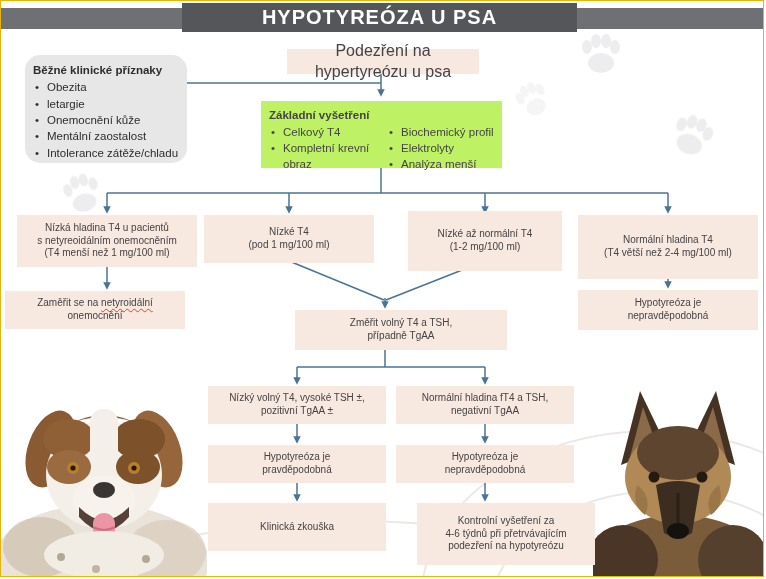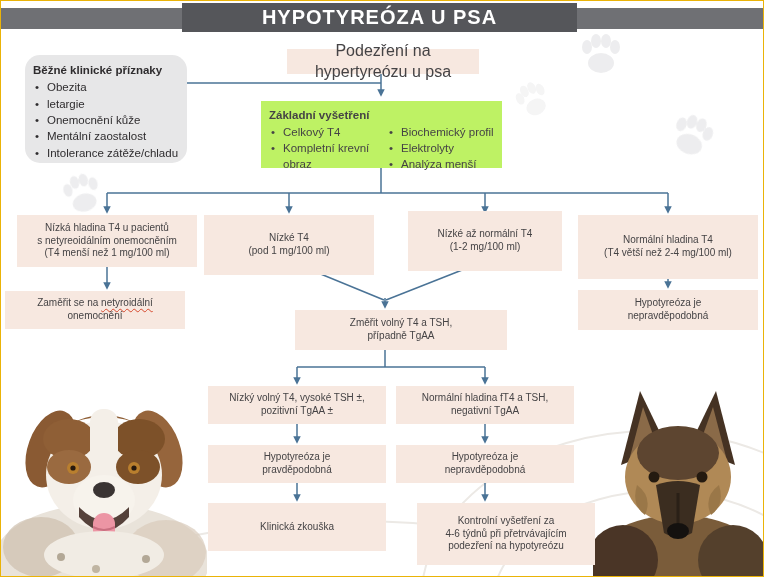--- a/index.html
+++ b/index.html
@@ -193,21 +193,21 @@
         <li>Analýza menší</li>
       </ul>
     </div>
   </div>
 
   <div class="box prewrap" style="left:16px;top:214px;width:180px;height:52px;">
     <span class="prewrap">Nízká hladina T4 u pacientů
 s netyreoidálním onemocněním
 (T4 menší než 1 mg/100 ml)</span>
   </div>
-  <div class="box prewrap" style="left:203px;top:214px;width:170px;height:60px;">
+  <div class="box prewrap" style="left:203px;top:214px;width:170px;height:48px;">
     <span class="prewrap">Nízké T4
 (pod 1 mg/100 ml)</span>
   </div>
   <div class="box prewrap" style="left:407px;top:210px;width:154px;height:60px;">
     <span class="prewrap">Nízké až normální T4
 (1-2 mg/100 ml)</span>
   </div>
   <div class="box prewrap" style="left:577px;top:214px;width:180px;height:64px;">
     <span class="prewrap">Normální hladina T4
 (T4 větší než 2-4 mg/100 ml)</span>

